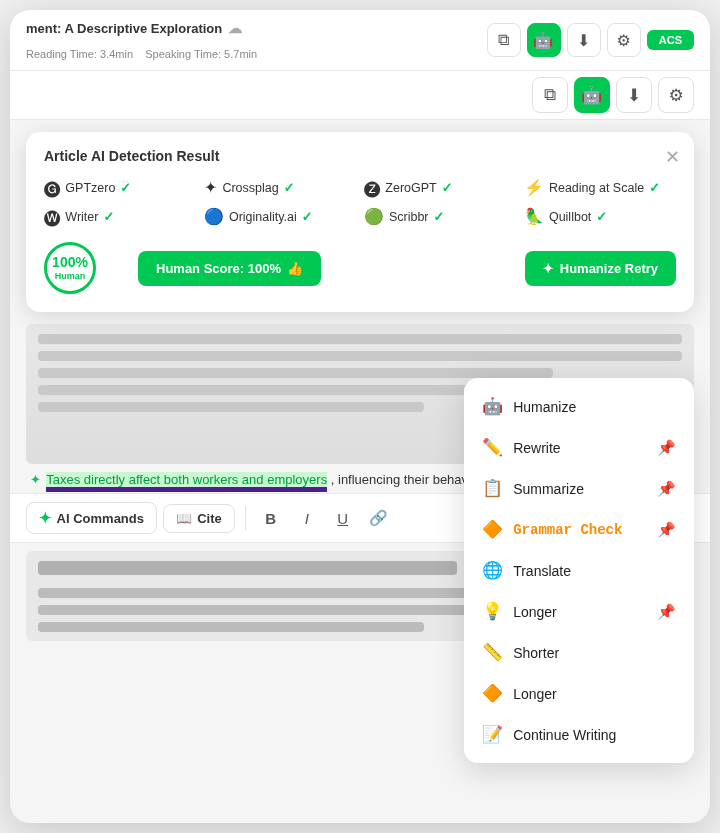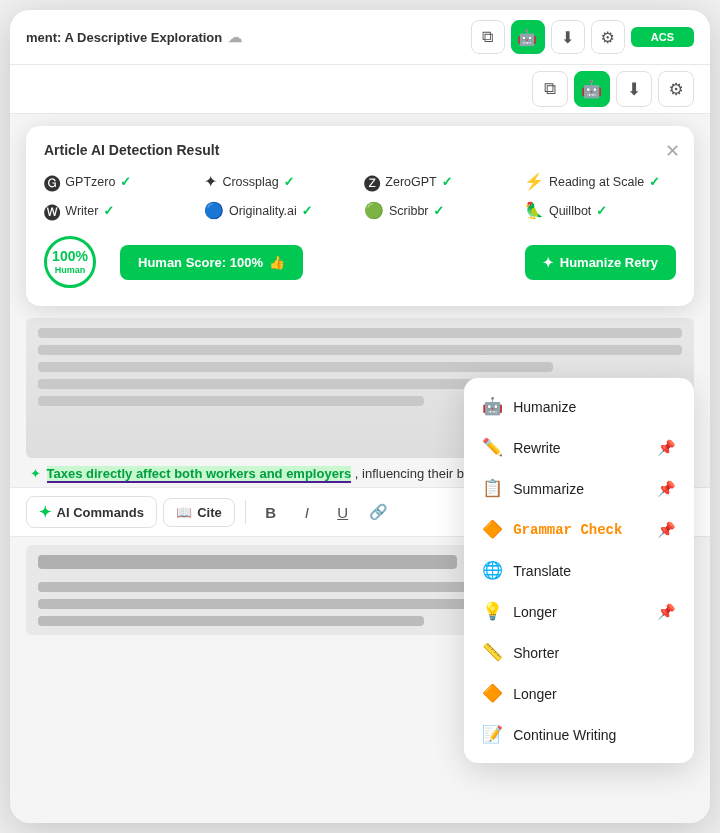--- a/index.html
+++ b/index.html
@@ -72,21 +72,21 @@
     .toolbar-icon-btn.green {
       background: #00c853;
       border-color: #00c853;
       color: #fff;
     }
     .acs-badge {
       background: #00c853;
       color: #fff;
       font-size: 11px;
       font-weight: 700;
-      padding: 4px 20px;
+      padding: 4px 12px;
       border-radius: 6px;
     }
 
     
     .second-toolbar {
       display: flex;
       align-items: center;
       justify-content: flex-end;
       padding: 6px 16px;
       background: #fff;
@@ -157,21 +157,21 @@
 
     
     .score-row {
       display: flex;
       align-items: center;
       justify-content: space-between;
     }
     .score-left {
       display: flex;
       align-items: center;
-      gap: 24px;
+      gap: 2px;
     }
     .score-circle {
       width: 52px;
       height: 52px;
       border-radius: 50%;
       border: 3px solid #00c853;
       display: flex;
       flex-direction: column;
       align-items: center;
       justify-content: center;
@@ -184,20 +184,21 @@
     .score-badge {
       background: #00c853;
       color: #fff;
       font-size: 13px;
       font-weight: 700;
       padding: 10px 18px;
       border-radius: 8px;
       display: flex;
       align-items: flex-start;
       gap: 6px;
+      margin-left: 40px;
     }
     .humanize-btn {
       background: #00c853;
       color: #fff;
       font-size: 13px;
       font-weight: 600;
       padding: 10px 18px;
       border-radius: 8px;
       border: none;
       cursor: pointer;
@@ -235,22 +236,21 @@
     .blur-line.full { width: 100%; }
     .highlight-text {
       margin-top: 8px;
       font-size: 13px;
       color: #333;
       padding: 0 4px;
     }
     .highlight-text span.hl {
       background: #c8f7d0;
       color: #00a040;
-      border-bottom: 2px solid #4c1d95;
-      font-weight: bold;
+      border-bottom: 5px solid #4c1d95;
     }
     .cursor-icon {
       color: #00c853;
       margin-right: 2px;
     }
 
     
     .bottom-toolbar {
       display: flex;
       align-items: center;
@@ -386,20 +386,25 @@
 </head>
 <body>
 
 <div class="outer-wrapper">
 
   <div class="top-toolbar">
     <div class="doc-info">
       <div class="doc-title">
         <span>ment: A Descriptive Exploration</span>
         <span class="cloud-icon">☁</span>
+      </div>
+      <div class="doc-meta">
+        <span>Reading Time: 3.4min</span>
+        &nbsp;&nbsp;
+        <span>Speaking Time: 5.7min</span>
       </div>
     </div>
     <div class="toolbar-icons">
       <button class="toolbar-icon-btn">⧉</button>
       <button class="toolbar-icon-btn green">🤖</button>
       <button class="toolbar-icon-btn">⬇</button>
       <button class="toolbar-icon-btn">⚙</button>
       <span class="acs-badge">ACS</span>
     </div>
   </div>

